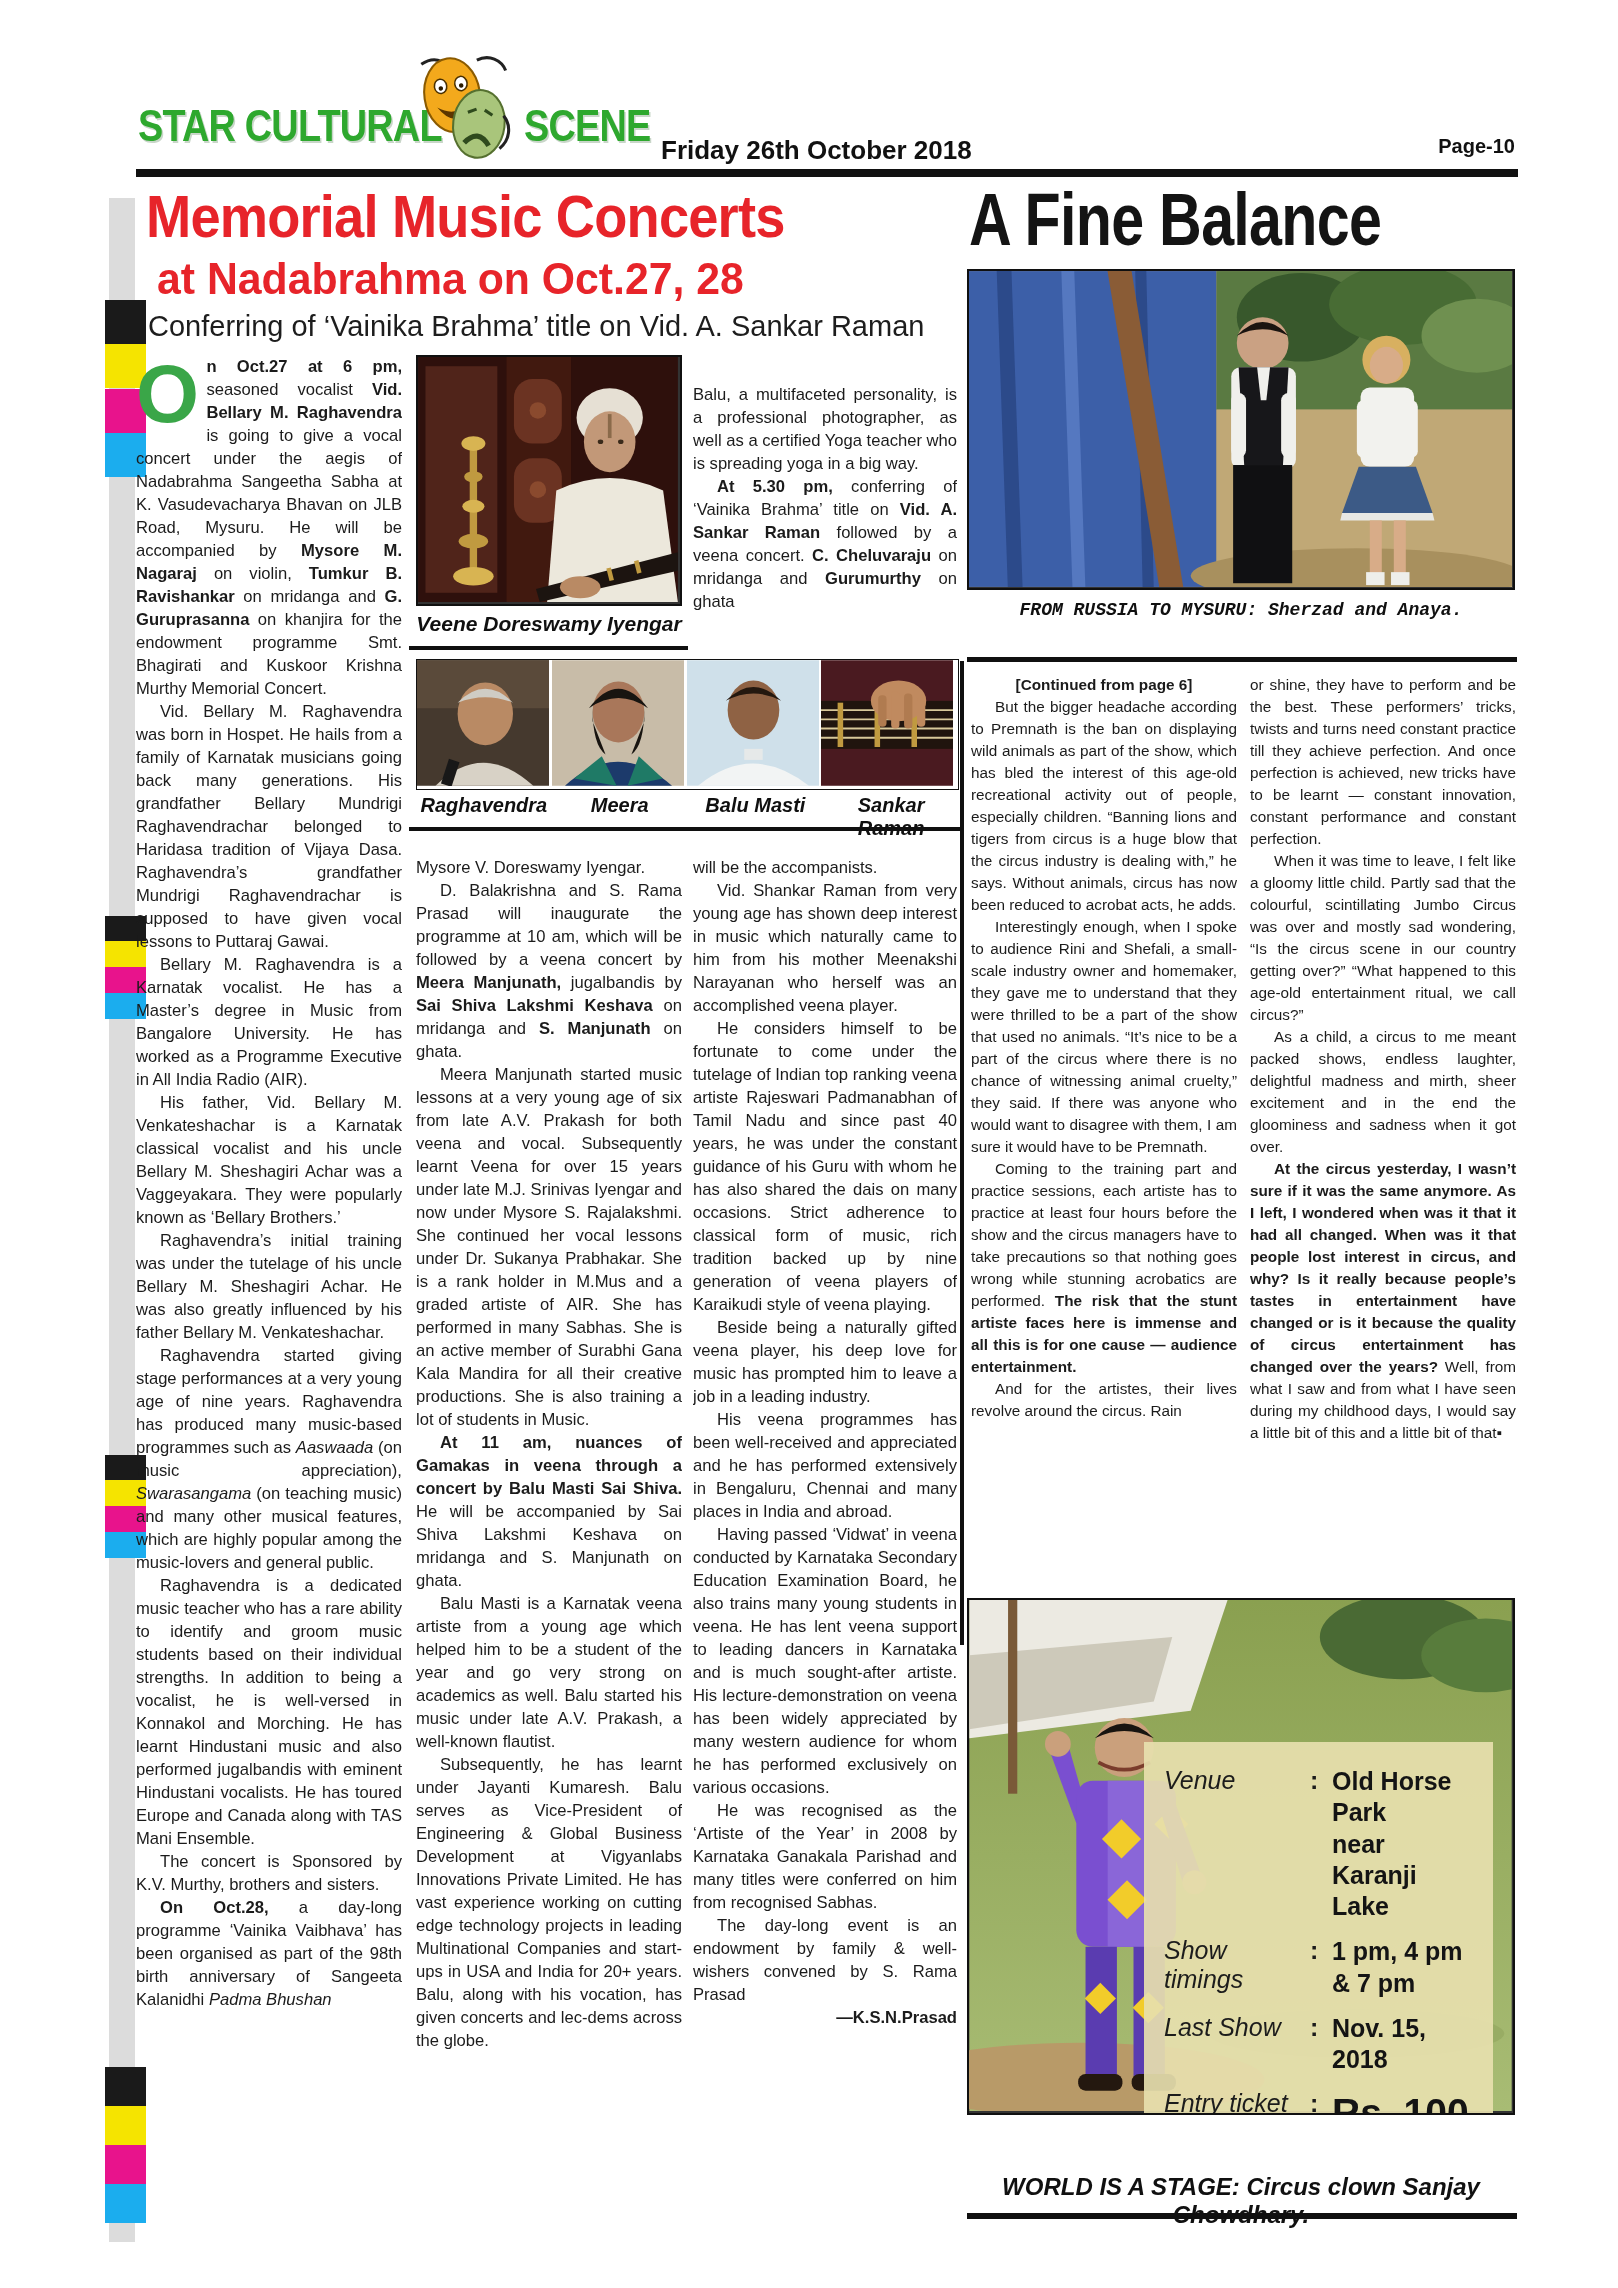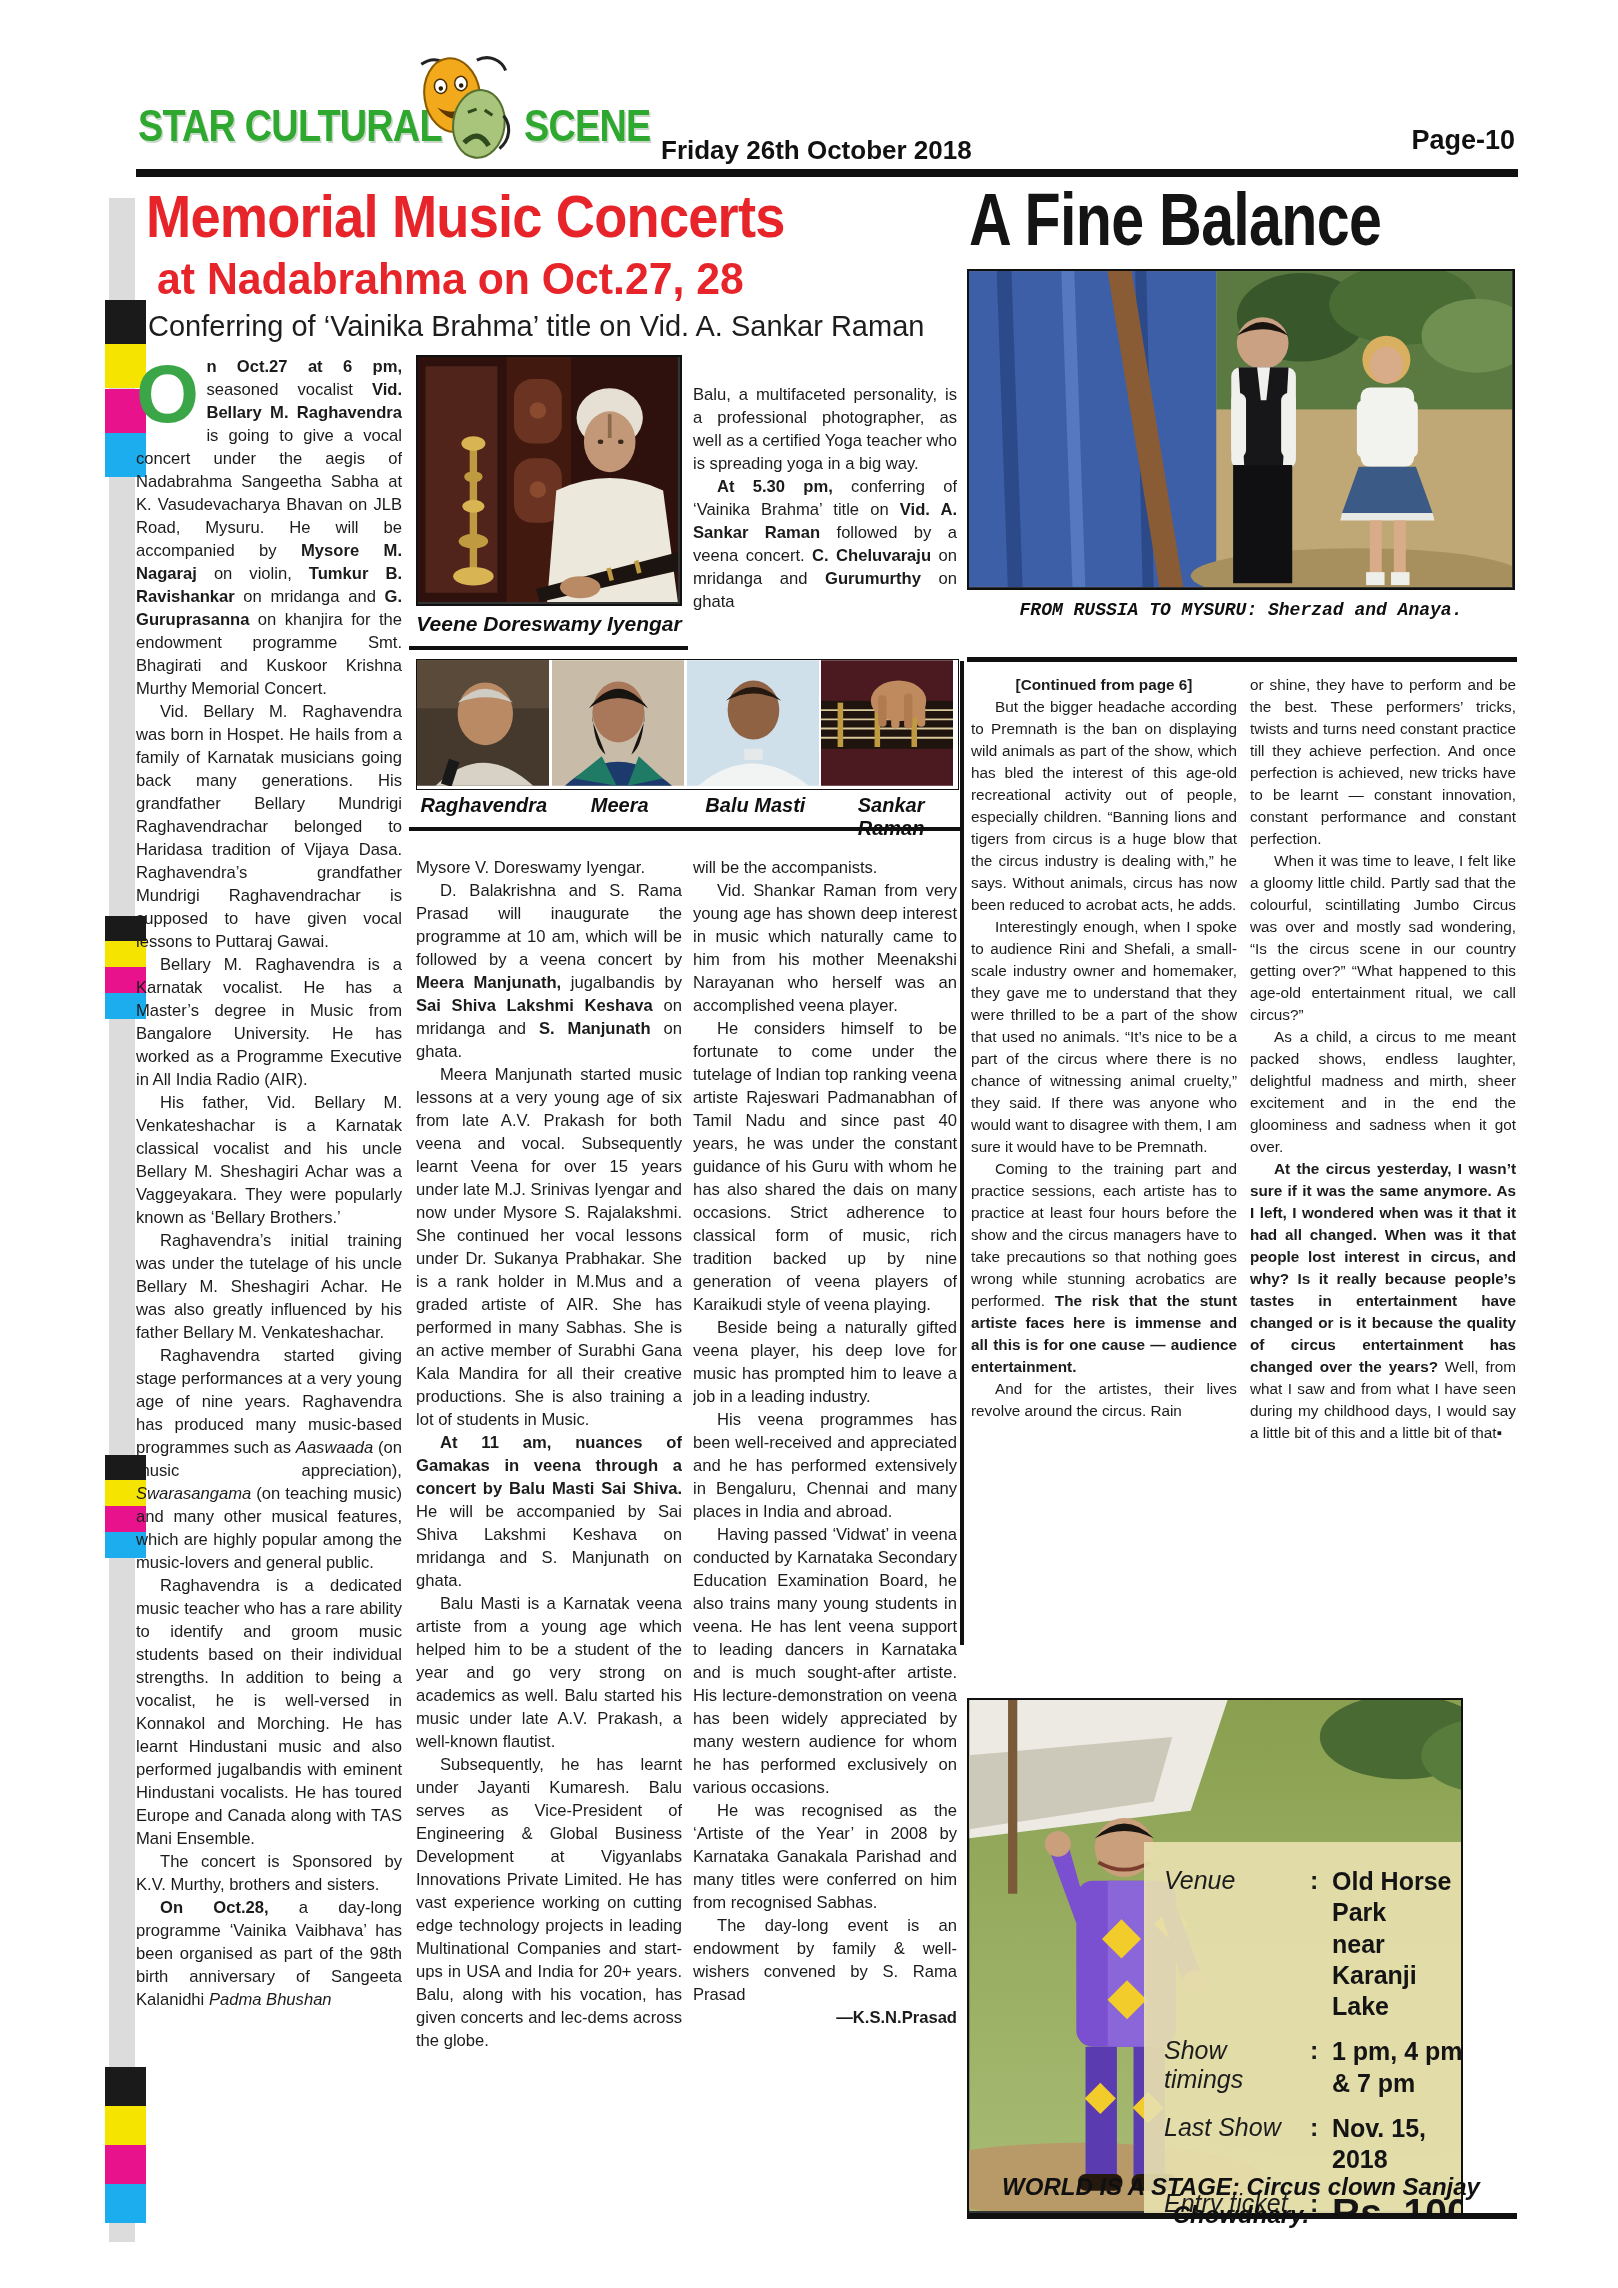--- a/index.html
+++ b/index.html
@@ -13,21 +13,21 @@
   .regbar{position:absolute;left:109px;top:198px;width:26px;height:2044px;background:#dcdcdc;}
   .regblock{position:absolute;left:105px;width:41px;}
   
   .brand{position:absolute;top:100px;left:138px;white-space:nowrap;font-weight:900;
          font-size:45px;color:var(--brand-green);letter-spacing:-0.9px;
          transform:scaleX(0.84);transform-origin:left center;
          text-shadow:1.8px 1.8px 0 rgba(40,90,40,0.25);}
   .brand-right{position:absolute;top:100px;left:524px;}
   .masks{position:absolute;left:413px;top:54px;}
   .date{position:absolute;left:661px;top:135px;font-size:26px;font-weight:bold;color:#111;}
-  .pageno{position:absolute;left:1375px;top:125px;width:140px;text-align:right;font-size:27px;font-weight:bold;color:#111;}
+  .pageno{position:absolute;left:1375px;top:135px;width:140px;text-align:right;font-size:20px;font-weight:bold;color:#111;}
   .hrule{position:absolute;left:136px;top:169px;width:1382px;height:8.3px;background:#111;}
   
   .h1a{position:absolute;left:146px;top:183px;font-size:59px;font-weight:900;color:var(--headline-red);
        white-space:nowrap;transform:scaleX(0.92);transform-origin:left top;letter-spacing:-0.9px;}
   .h1b{position:absolute;left:157px;top:253px;font-size:45px;font-weight:900;color:var(--headline-red);
        white-space:nowrap;transform:scaleX(0.95);transform-origin:left top;}
   .sub1{position:absolute;left:148px;top:310px;font-size:29px;color:#1d1d1d;white-space:nowrap;}
   
   .h2{position:absolute;left:969px;top:177px;font-size:74px;font-weight:900;color:#141414;
       white-space:nowrap;transform:scaleX(0.80);transform-origin:left top;letter-spacing:-0.9px;}
@@ -282,21 +282,21 @@
       <p class="para"><span>Coming to the training part and practice sessions, each artiste has to practice at least four hours before the show and the circus managers have to take precautions so that nothing goes wrong while stunning acrobatics are performed. </span><span class="b">The risk that the stunt artiste faces here is immense and all this is for one cause — audience entertainment.</span></p>
       <p class="para"><span>And for the artistes, their lives revolve around the circus. Rain</span></p>
     </div>
   <div class="col a2col" style="left:1250px;top:674px;height:969px;">
       <p class="para noind"><span>or shine, they have to perform and be the best. These performers’ tricks, twists and turns need constant practice till they achieve perfection. And once perfection is achieved, new tricks have to be learnt — constant innovation, constant performance and constant perfection.</span></p>
       <p class="para"><span>When it was time to leave, I felt like a gloomy little child. Partly sad that the colourful, scintillating Jumbo Circus was over and mostly sad wondering, “Is the circus scene in our country getting over?” “What happened to this age-old entertainment ritual, we call circus?”</span></p>
       <p class="para"><span>As a child, a circus to me meant packed shows, endless laughter, delightful madness and mirth, sheer excitement and in the end the gloominess and sadness when it got over.</span></p>
       <p class="para"><span class="b">At the circus yesterday, I wasn’t sure if it was the same anymore. As I left, I wondered when was it that it had all changed. When was it that people lost interest in circus, and why? Is it really because people’s tastes in entertainment have changed or is it because the quality of circus entertainment has changed over the years?</span><span> Well, from what I saw and from what I have seen during my childhood days, I would say a little bit of this and a little bit of that</span><span class="b">▪</span></p>
     </div>
 
-  <div class="photo" style="left:967px;top:1698px;width:496px;height:517px;">
+  <div class="photo" style="left:967px;top:1598px;width:548px;height:517px;">
     <svg width="543" height="511" viewBox="0 0 588 554">
       <defs>
         <linearGradient id="grass" x1="0" y1="0" x2="0" y2="1">
           <stop offset="0" stop-color="#8aa050"></stop>
             <stop offset="1" stop-color="#a8bc74"></stop>
         </linearGradient>
       </defs>
       <rect width="588" height="554" fill="url(#grass)"></rect>
       <polygon points="0,0 280,0 240,120 0,150" fill="#eceae2"></polygon>
       <polygon points="0,60 220,40 200,110 0,140" fill="#cdc9ba"></polygon>

